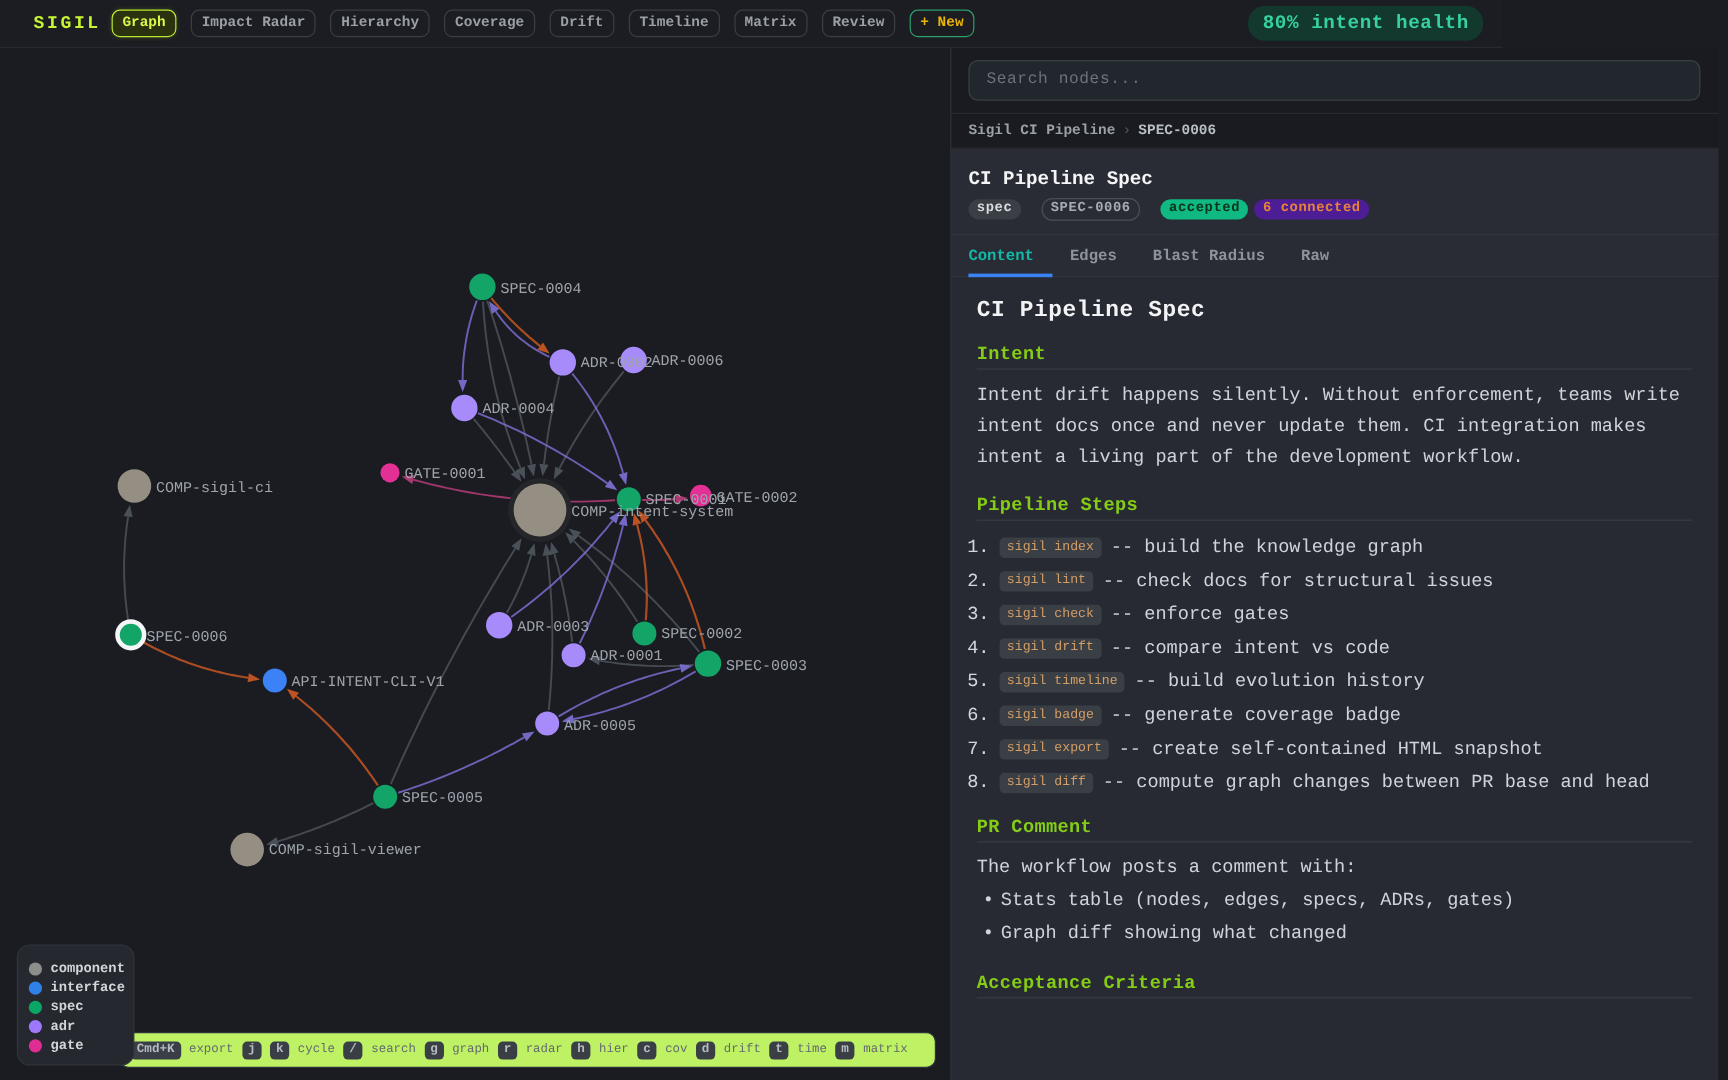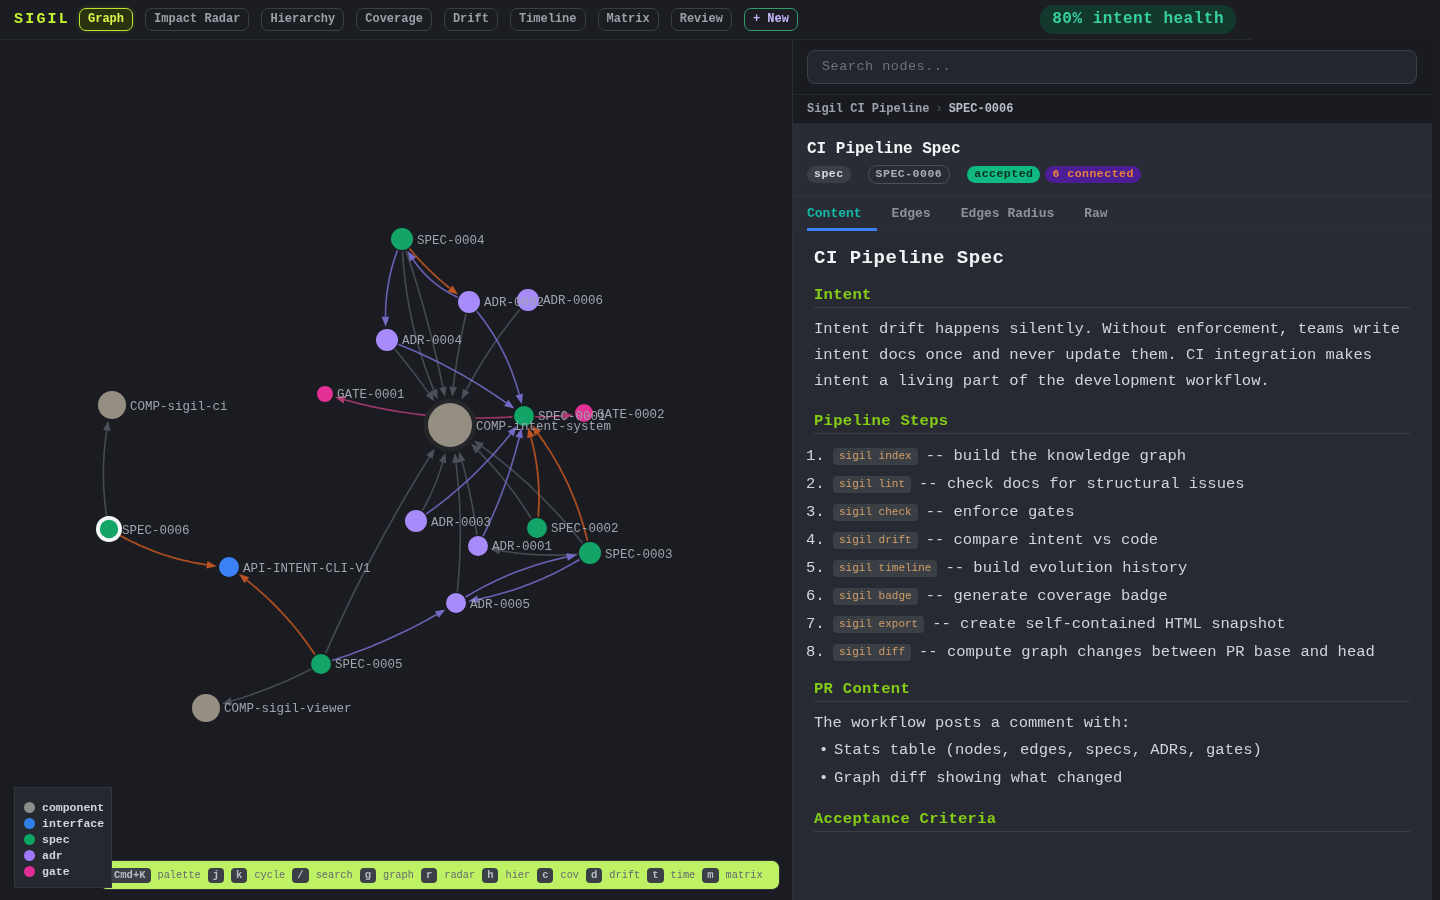--- a/index.html
+++ b/index.html
@@ -1,24 +1,24 @@
 <!DOCTYPE html>
 <html><head>
 <meta charset="utf-8">
 <style>
 * { margin:0; padding:0; box-sizing:border-box; }
 html,body { width:1440px; height:900px; overflow:hidden; background:#1a1c22; font-family:"Liberation Mono", monospace; }
-.topbar { position:absolute; top:0; left:0; width:1252px; height:40px; background:#1b1d22; border-bottom:1px solid #26292f; display:flex; align-items:center; padding-left:14px; }
+.topbar { position:absolute; top:0; left:0; width:1252px; height:40px; background:#1b1d22; border-bottom:1px solid #26292f; display:flex; align-items:center; padding-left:28px; }
 .logo { color:#c6f432; font-weight:bold; font-size:15px; letter-spacing:2.2px; margin-right:9px; }
 .tb { border:1px solid #3a3e45; color:#9aa0a6; border-radius:7px; font-size:12px; font-weight:bold; padding:3px 8px 4px; margin-right:12px; white-space:nowrap; }
 .tb.active { color:#d9f84b; border-color:#b9e52e; background:#2b320f; box-shadow:0 0 4px rgba(190,230,46,.22); }
-.tb.newb { color:#c4b5fd; border-color:#2e9e6b; }
+.tb.newb { color:#eab308; border-color:#2e9e6b; }
 .health { margin-left:auto; margin-right:16px; background:#13392f; color:#36d19f; font-size:16px; font-weight:bold; padding:5px 12px 6px; border-radius:14px; letter-spacing:0.5px; }
 .canvas { position:absolute; top:40px; left:0; width:744px; height:860px; background:#1a1c22; }
-.legend { z-index:2; position:absolute; left:14px; top:747px; width:98px; height:101px; background:#25282e; border:1px solid #31353c; border-radius:0; padding:11px 0 0 9px; }
+.legend { z-index:2; position:absolute; left:14px; top:747px; width:98px; height:101px; background:#25282e; border:1px solid #31353c; border-radius:11px; padding:11px 0 0 9px; }
 .legend .row { display:flex; align-items:center; height:16px; }
 .legend .dot { width:11px; height:11px; border-radius:50%; margin-right:7px; flex:none; }
 .legend .lt { font-size:11.5px; color:#d2d5da; font-weight:bold; }
 .kbar { position:absolute; left:99px; top:820px; width:681px; height:30px; background:#bef264; border:1px solid #2e323a; border-radius:8px; display:flex; align-items:center; padding-left:9px; white-space:nowrap; overflow:hidden; }
 .kbar .key { background:#3a3f46; color:#b7bcc3; font-size:10.5px; font-weight:bold; border-radius:4px; padding:1px 5px 2px; margin:0 0 0 7px; }
 .kbar .key:first-child { margin-left:0; }
 .kbar .klab { color:#63696f; font-size:10.3px; margin-left:7px; }
 .panel { position:absolute; top:40px; left:792px; width:640px; height:860px; background:#272a32; border-left:1px solid #2b3037; }
 .searchwrap { height:55px; background:#191b20; padding:10px 15px 0 14px; border-bottom:1px solid #272b31; }
 .searchbox { height:34px; background:#22262d; border:1px solid #3b4149; border-radius:8px; color:#6d737b; font-size:13.5px; line-height:32px; padding-left:14px; letter-spacing:0.5px; }
@@ -183,21 +183,21 @@
         <span class="dot" style="background:#9d78fa"></span>
         <span class="lt">adr</span>
       </div>
     <div class="row">
         <span class="dot" style="background:#df2d93"></span>
         <span class="lt">gate</span>
       </div>
   </div>
   <div class="kbar">
     <span class="key">Cmd+K</span>
-      <span class="klab">palette</span>
+      <span class="klab">export</span>
     <span class="key">j</span>
       <span class="key">k</span>
       <span class="klab">cycle</span>
     <span class="key">/</span>
       <span class="klab">search</span>
     <span class="key">g</span>
       <span class="klab">graph</span>
     <span class="key">r</span>
       <span class="klab">radar</span>
     <span class="key">h</span>
@@ -221,38 +221,38 @@
     <h1>CI Pipeline Spec</h1>
     <div class="badges">
       <span class="bdg b-type">spec</span>
       <span class="bdg b-id">SPEC-0006</span>
       <span class="bdg b-acc">accepted</span>
       <span class="bdg b-conn">6 connected</span>
     </div>
     <div class="tabs">
       <span class="tab active">Content</span>
       <span class="tab">Edges</span>
-      <span class="tab">Edges Radius</span>
+      <span class="tab">Blast Radius</span>
       <span class="tab">Raw</span>
     </div>
   </div>
   <div class="content">
     <h1>CI Pipeline Spec</h1>
     <h2>Intent</h2>
     <p>Intent drift happens silently. Without enforcement, teams write intent docs once and never update them. CI integration makes intent a living part of the development workflow.</p>
     <h2>Pipeline Steps</h2>
     <div class="olist">
       <div class="oli"><span class="num">1.</span><span class="chip">sigil index</span> -- build the knowledge graph</div>
       <div class="oli"><span class="num">2.</span><span class="chip">sigil lint</span> -- check docs for structural issues</div>
       <div class="oli"><span class="num">3.</span><span class="chip">sigil check</span> -- enforce gates</div>
       <div class="oli"><span class="num">4.</span><span class="chip">sigil drift</span> -- compare intent vs code</div>
       <div class="oli"><span class="num">5.</span><span class="chip">sigil timeline</span> -- build evolution history</div>
       <div class="oli"><span class="num">6.</span><span class="chip">sigil badge</span> -- generate coverage badge</div>
       <div class="oli"><span class="num">7.</span><span class="chip">sigil export</span> -- create self-contained HTML snapshot</div>
       <div class="oli"><span class="num">8.</span><span class="chip">sigil diff</span> -- compute graph changes between PR base and head</div>
     </div>
-    <h2>PR Content</h2>
+    <h2>PR Comment</h2>
     <p>The workflow posts a comment with:</p>
     <div class="uli"><span class="blt">•</span>Stats table (nodes, edges, specs, ADRs, gates)</div>
     <div class="uli"><span class="blt">•</span>Graph diff showing what changed</div>
     <h2>Acceptance Criteria</h2>
   </div>
 </div>
 
 </body></html>

